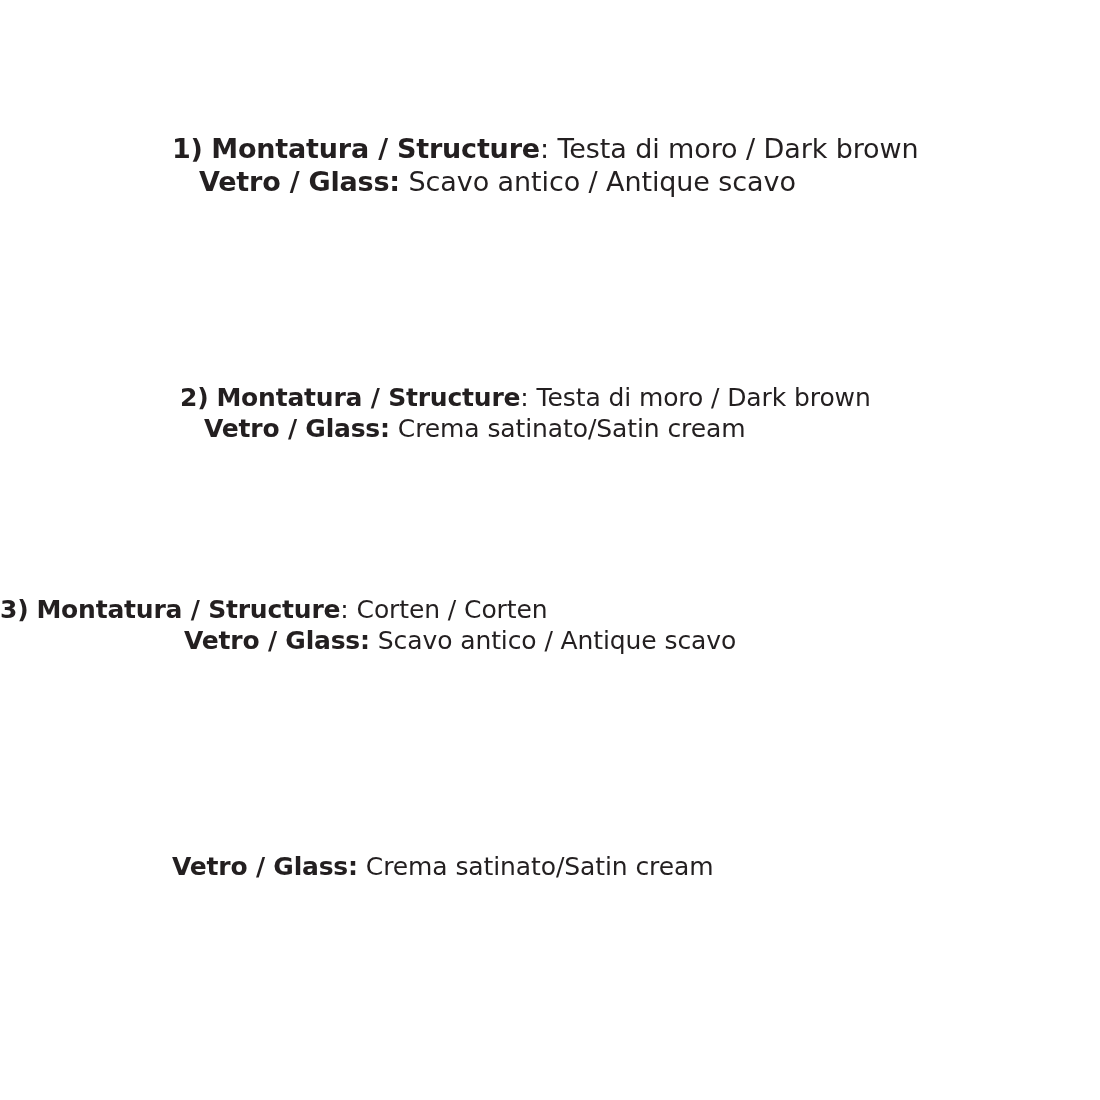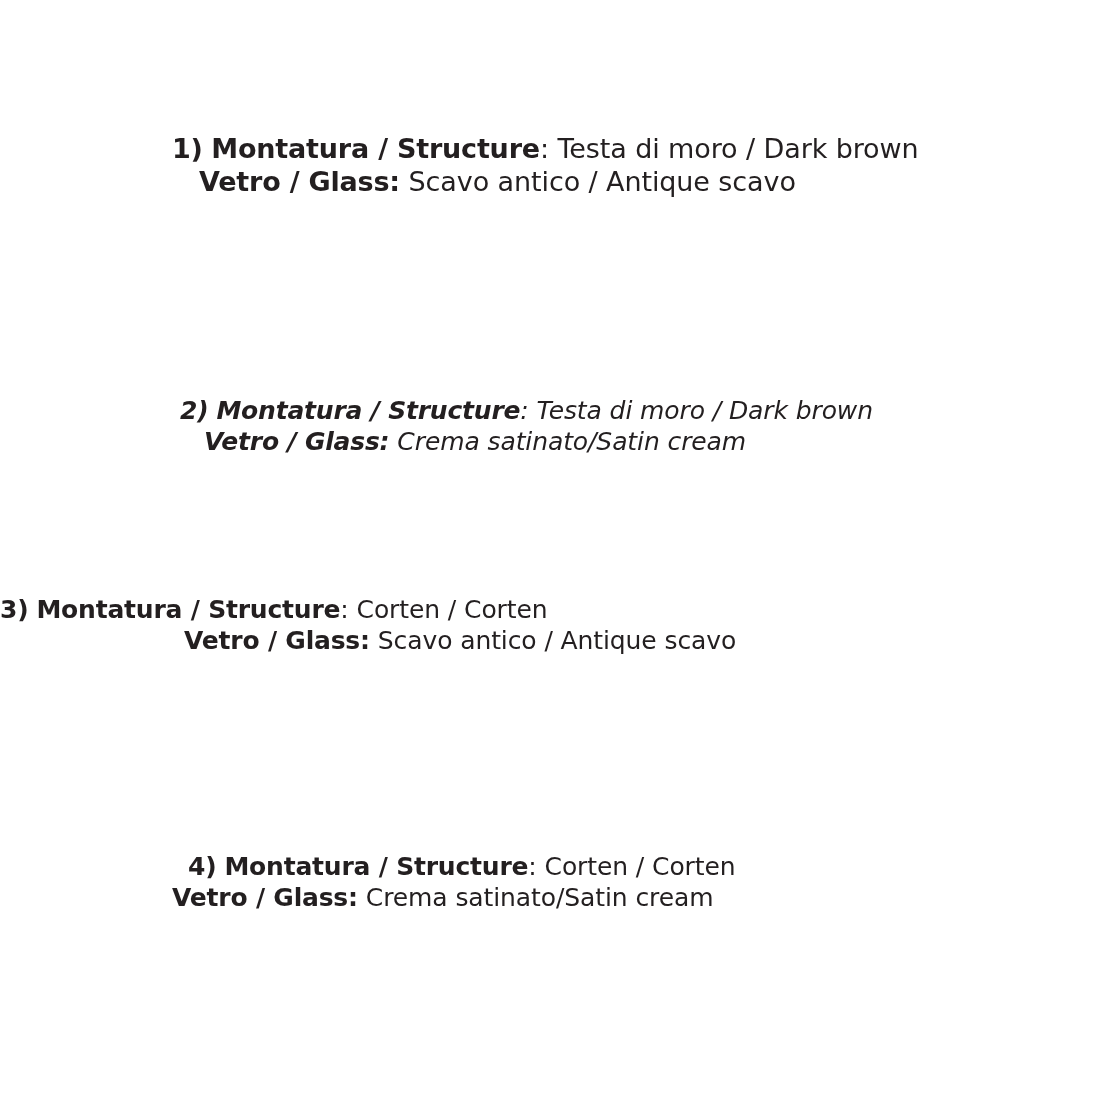--- a/index.html
+++ b/index.html
@@ -41,21 +41,21 @@
   }
   .val {
     font-weight: normal;
     letter-spacing: -0.1px;
   }
   
   #block-1 { top: 133px; }
   #block-1 .line-1 { padding-left: 172px; }
   #block-1 .line-2 { padding-left: 199px; }
 
-  #block-2 { top: 396px; font-style: italic; }
+  #block-2 { top: 383px; }
   #block-2 .line-1 { padding-left: 180px; font-size: 25px; }
   #block-2 .line-2 { padding-left: 204px; font-size: 25px; }
 
   #block-3 { top: 595px; }
   #block-3 .line-1 { font-size: 25px; }
   #block-3 .line-2 { padding-left: 184px; font-size: 25px; }
 
   #block-4 { top: 852px; }
   #block-4 .line-1 { padding-left: 188px; font-size: 25px; }
   #block-4 .line-2 { padding-left: 172px; font-size: 25px; }
@@ -95,24 +95,19 @@
       <span class="lbl">Montatura / Structure</span><span class="val">:</span>
       <span class="val">Corten / Corten</span>
     </div>
     <div class="spec-line line-2">
       <span class="lbl">Vetro / Glass:</span>
       <span class="val">Scavo antico / Antique scavo</span>
     </div>
   </div>
 
   <div class="spec-block" id="block-4">
-    <div class="spec-line line-1">
-      <span class="lbl">4)</span>
-      <span class="lbl">Montatura / Structure</span><span class="val">:</span>
-      <span class="val">Corten / Corten</span>
-    </div>
     <div class="spec-line line-2">
       <span class="lbl">Vetro / Glass:</span>
       <span class="val">Crema satinato/Satin cream</span>
     </div>
   </div>
 
 </div>
 
 </body></html>

